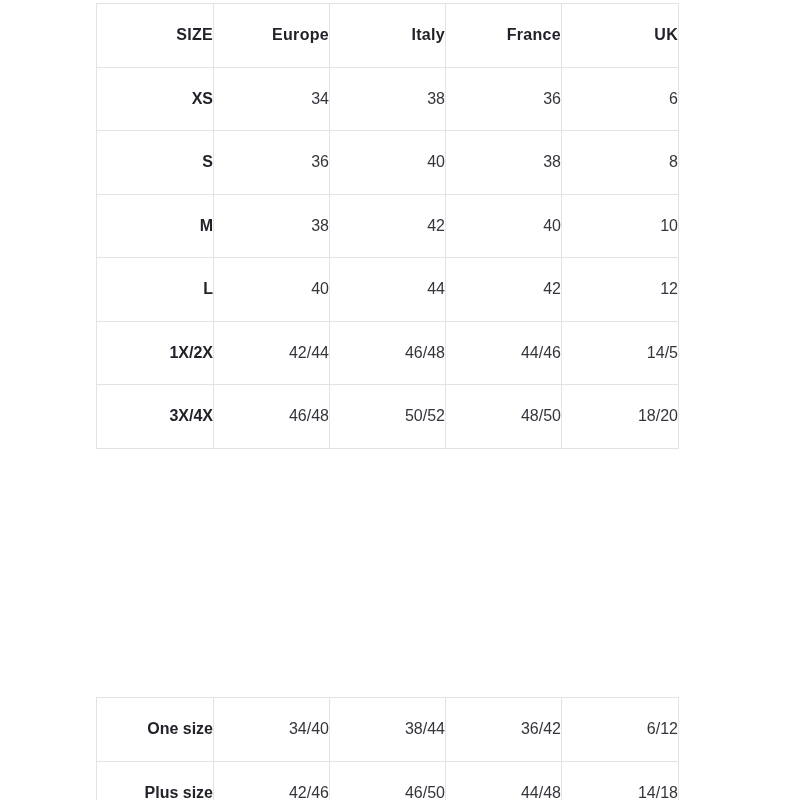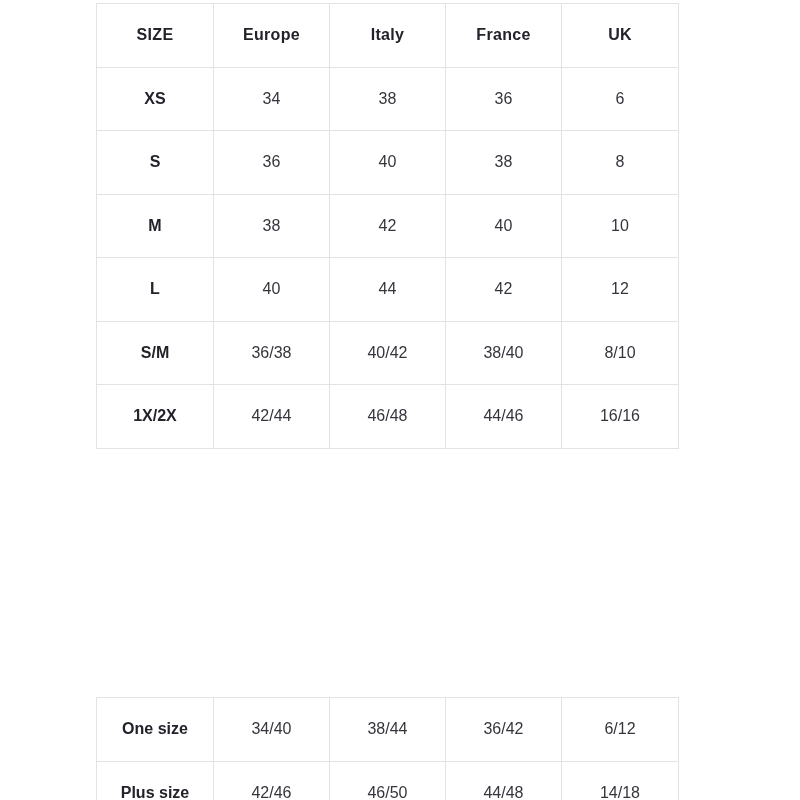--- a/index.html
+++ b/index.html
@@ -29,21 +29,21 @@
   #main-table-wrap { top: 3px; }
   #secondary-table-wrap { top: 685px; margin-top: 12px; }
 
   table.size-table {
     border-collapse: collapse;
     width: 100%;
     table-layout: fixed;
   }
   table.size-table td {
     border: 1px solid #e3e3e6;
-    text-align: center;
+    text-align: right;
     vertical-align: middle;
     font-size: 16px;
     color: #35353d;
     font-weight: 400;
     padding: 0;
   }
   table.size-table td.label-cell,
   table.size-table td.head-cell {
     font-weight: 700;
     color: #22222a;
@@ -105,32 +105,32 @@
           <td>10</td>
         </tr>
         <tr>
           <td class="label-cell">L</td>
           <td>40</td>
           <td>44</td>
           <td>42</td>
           <td>12</td>
         </tr>
         <tr>
-          <td class="label-cell">S/M</td>
-          <td>36/38</td>
-          <td>40/42</td>
-          <td>38/40</td>
-          <td>8/10</td>
-        </tr>
-        <tr>
           <td class="label-cell">1X/2X</td>
           <td>42/44</td>
           <td>46/48</td>
           <td>44/46</td>
-          <td>16/16</td>
+          <td>14/5</td>
+        </tr>
+        <tr>
+          <td class="label-cell">3X/4X</td>
+          <td>46/48</td>
+          <td>50/52</td>
+          <td>48/50</td>
+          <td>18/20</td>
         </tr>
       </tbody>
     </table>
   </div>
 
   <div class="table-wrap" id="secondary-table-wrap">
     <table class="size-table" id="secondary-table">
       <colgroup>
         <col class="c0">
           <col class="c1">

